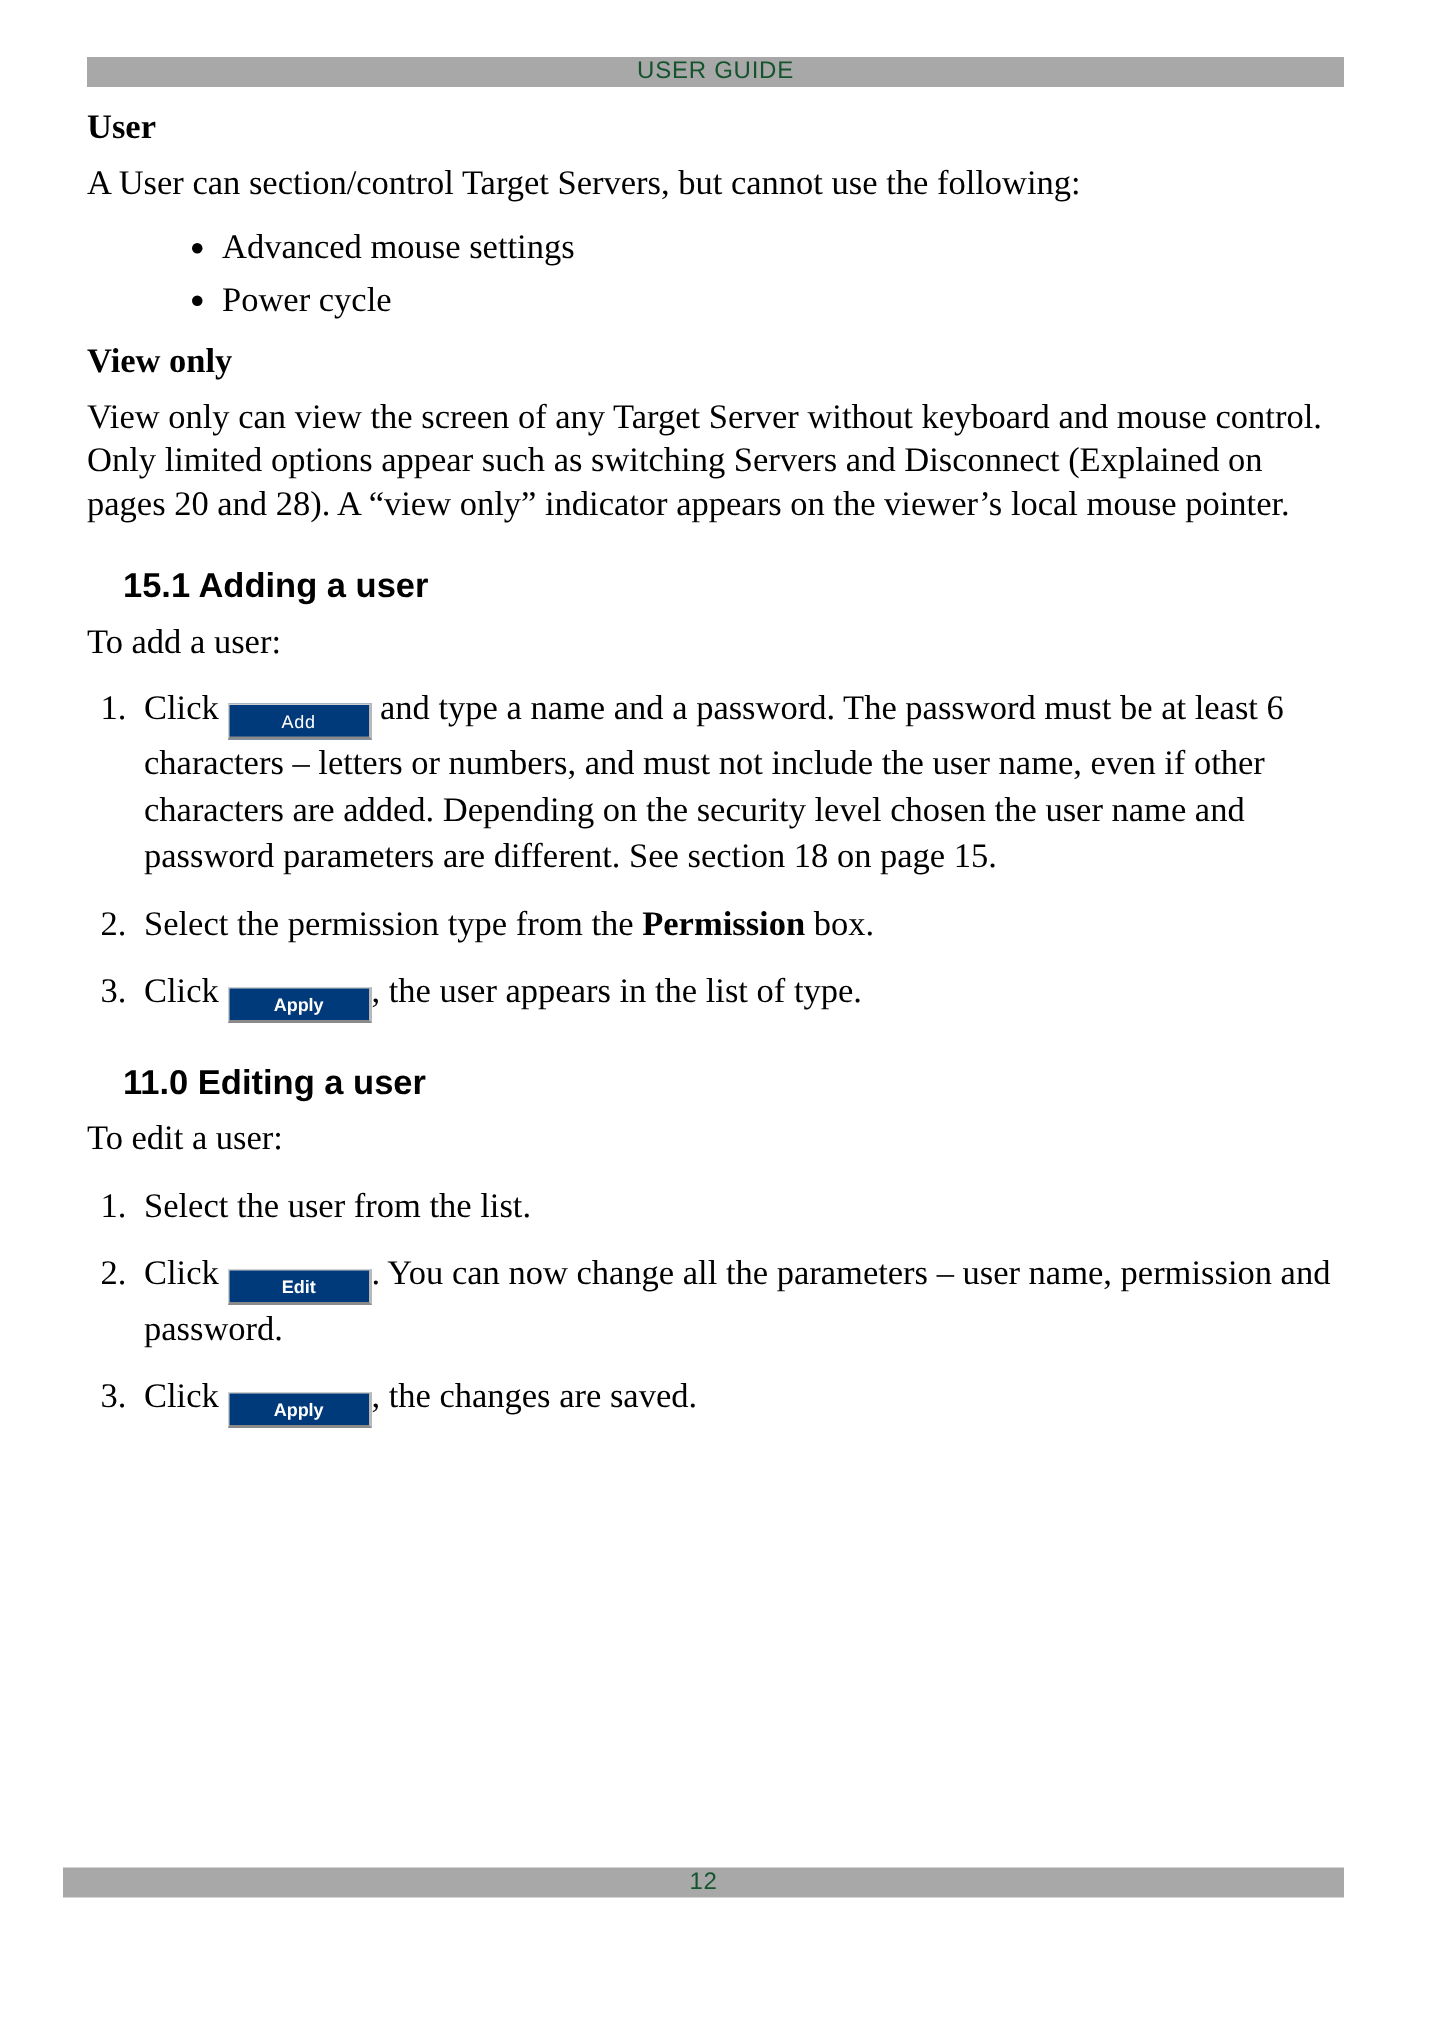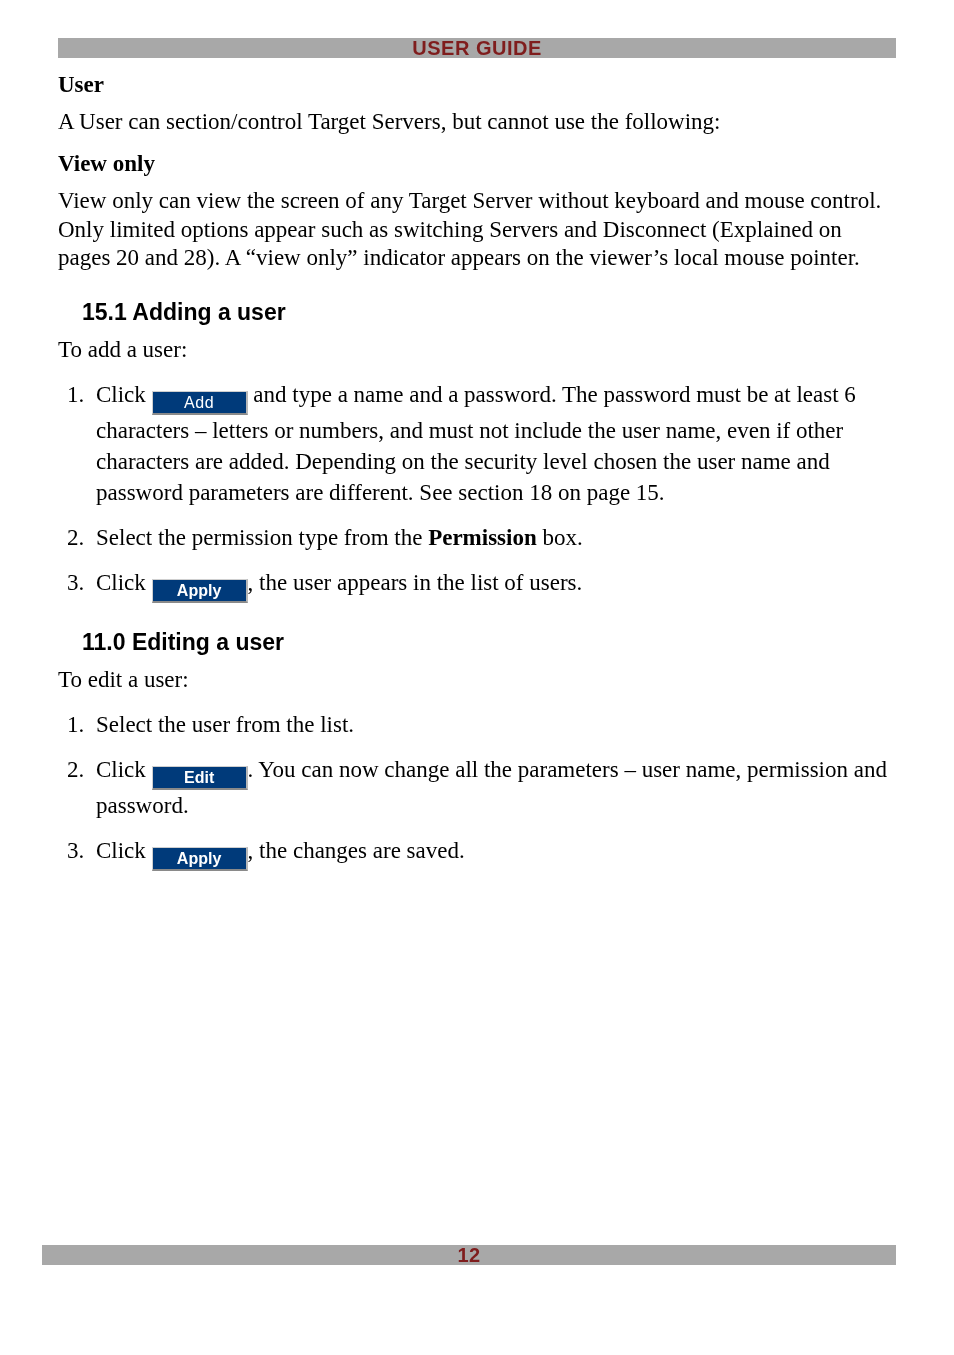--- a/index.html
+++ b/index.html
@@ -15,25 +15,25 @@
     color: #000;
     position: relative;
   }
   .page {
     padding: 38px 58px 40px 58px;
     box-sizing: border-box;
     width: 954px;
   }
   .header-bar, .footer-bar {
     background: #a8a8a8;
-    color: #7f1d1d;
+    color: #14532d;
     font-family: Arial, Helvetica, sans-serif;
-    font-weight: bold;
+    font-weight: normal;
     text-align: center;
-    font-size: 20px;
+    font-size: 16px;
     letter-spacing: 0.5px;
     height: 20px;
     line-height: 20px;
   }
   .footer-area {
     position: absolute;
     left: 42px;
     right: 58px;
     bottom: 90px;
   }
@@ -74,55 +74,59 @@
     display: inline-block;
     vertical-align: -6px;
     min-width: 96px;
     height: 24px;
     line-height: 22px;
     text-align: center;
     background: #003a7a;
     color: #fff;
     font-family: Arial, Helvetica, sans-serif;
     font-weight: bold;
-    font-size: 16px;
+    font-size: 12px;
     border: 1px solid #cfcfcf;
     border-bottom: 2px solid #8a8a8a;
     border-right: 2px solid #b8b8b8;
     padding: 0 6px;
     box-sizing: border-box;
   }
   .inline-btn.add { letter-spacing: 0.5px; font-weight: normal; }
 </style>
 </head>
 <body>
 
 <div class="page">
 
   <div class="header-bar">
     <span>USER GUIDE</span>
   </div>
 
   <div class="h-user">User</div>
   <div class="para">A User can section/control Target Servers, but cannot use the following:</div>
+  <ul class="bullets">
+    <li>Advanced mouse settings</li>
+    <li>Power cycle</li>
+  </ul>
 
   <div class="h-viewonly">View only</div>
   <div class="para">View only can view the screen of any Target Server without keyboard and mouse control. Only limited options appear such as switching Servers and Disconnect (Explained on pages 20 and 28). A “view only” indicator appears on the viewer’s local mouse pointer.</div>
 
   <div class="section-heading">15.1 Adding a user</div>
   <div class="para">To add a user:</div>
   <ol class="steps">
     <li>
       <span>Click </span><span class="inline-btn add">Add</span><span> and type a name and a password. The password must be at least 6 characters – letters or numbers, and must not include the user name, even if other characters are added. Depending on the security level chosen the user name and password parameters are different. See section 18 on page 15.</span>
     </li>
     <li>
       <span>Select the permission type from the </span><b>Permission</b><span> box.</span>
     </li>
     <li>
-      <span>Click </span><span class="inline-btn">Apply</span><span>, the user appears in the list of users.</span>
+      <span>Click </span><span class="inline-btn">Apply</span><span>, the user appears in the list of type.</span>
     </li>
   </ol>
 
   <div class="section-heading">11.0 Editing a user</div>
   <div class="para">To edit a user:</div>
   <ol class="steps">
     <li>Select the user from the list.</li>
     <li>
       <span>Click </span><span class="inline-btn">Edit</span><span>. You can now change all the parameters – user name, permission and password.</span>
     </li>

